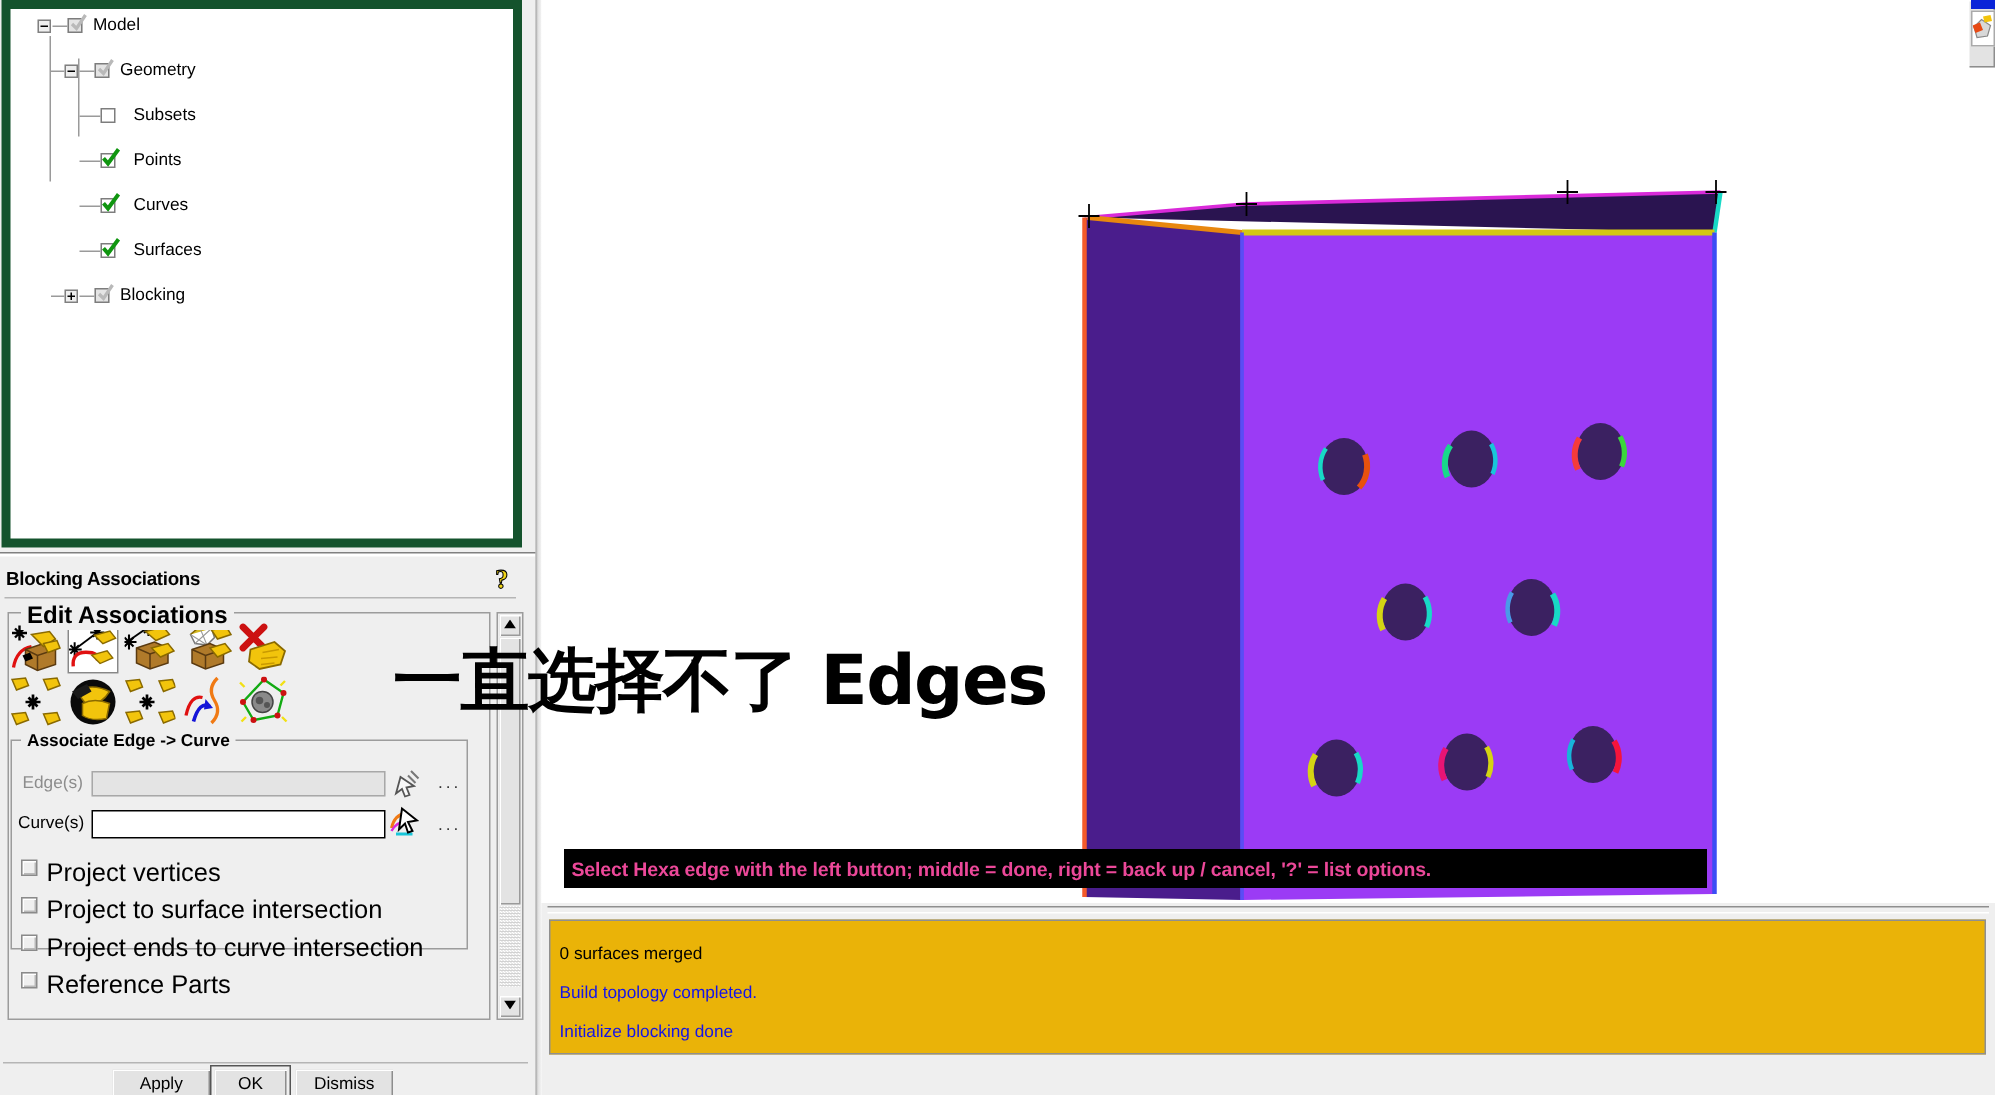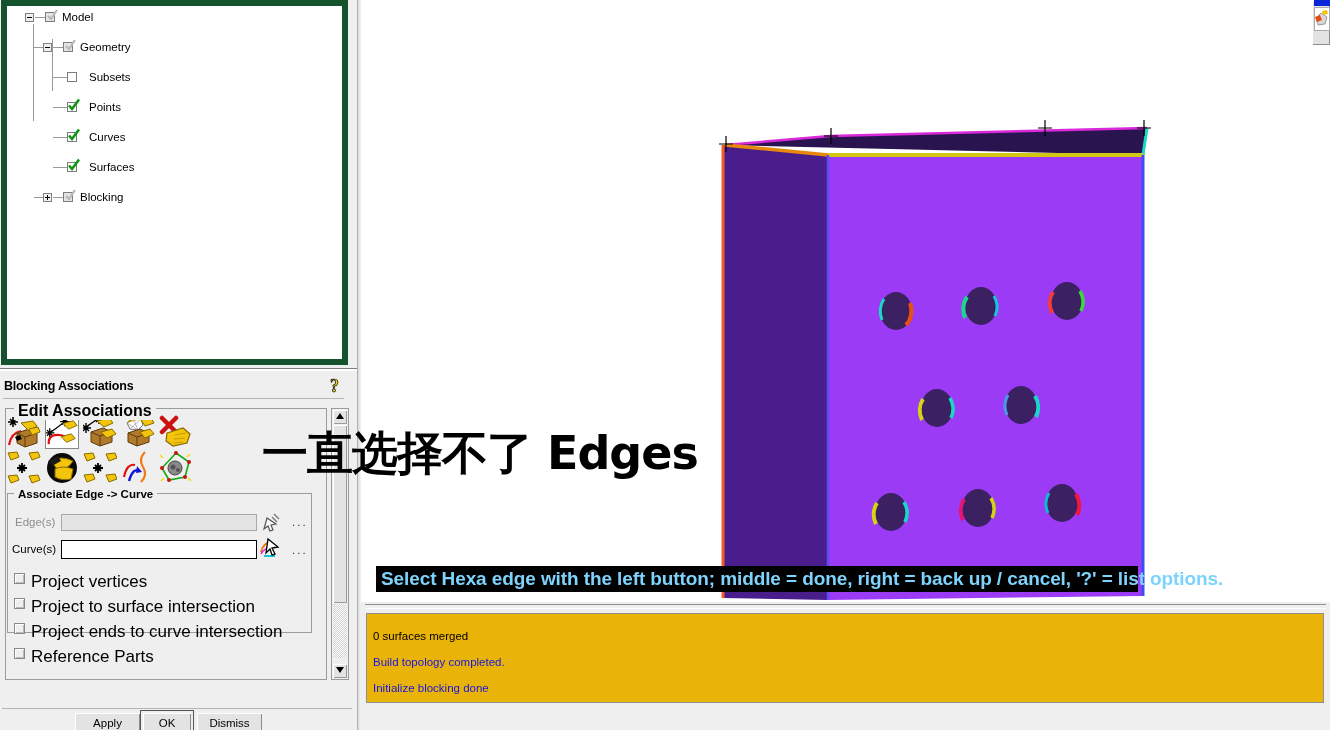--- a/index.html
+++ b/index.html
@@ -92,21 +92,21 @@
   #v-div{position:absolute;left:357px;top:0;width:4px;height:730px;
     background:linear-gradient(to right,#9b9b9b,#e0e0e0 40%,#f4f4f4);}
 
   
   #viewport{position:absolute;left:361px;top:0;width:969px;height:602px;background:#ffffff;overflow:hidden;}
   #viewport svg{display:block;}
 
   
   #status-bar{position:absolute;left:376px;top:566px;width:762px;height:26px;background:#000000;
     display:flex;align-items:center;}
-  #status-text{color:#7dd3fc;font-size:19px;font-weight:bold;white-space:nowrap;padding-left:5px;
+  #status-text{color:#ec4899;font-size:13px;font-weight:bold;white-space:nowrap;padding-left:5px;
     font-family:"Liberation Sans",sans-serif;letter-spacing:-0.1px;text-align:center;}
 
   
   #overlay-note{position:absolute;left:262px;top:430px;font-size:46px;font-weight:bold;color:#000;
     font-family:"DejaVu Sans", sans-serif;white-space:nowrap;line-height:1;letter-spacing:-1px;}
 
   
   #tr-tool{position:absolute;left:1312px;top:0;width:18px;height:45px;
     background:#e3e3e3;box-shadow:inset 1px 1px 0 #fff, inset -1px -1px 0 #8d8d8d;}
   #tr-tool-blue{position:absolute;left:2px;top:0;width:16px;height:6px;background:#0a24d8;}

